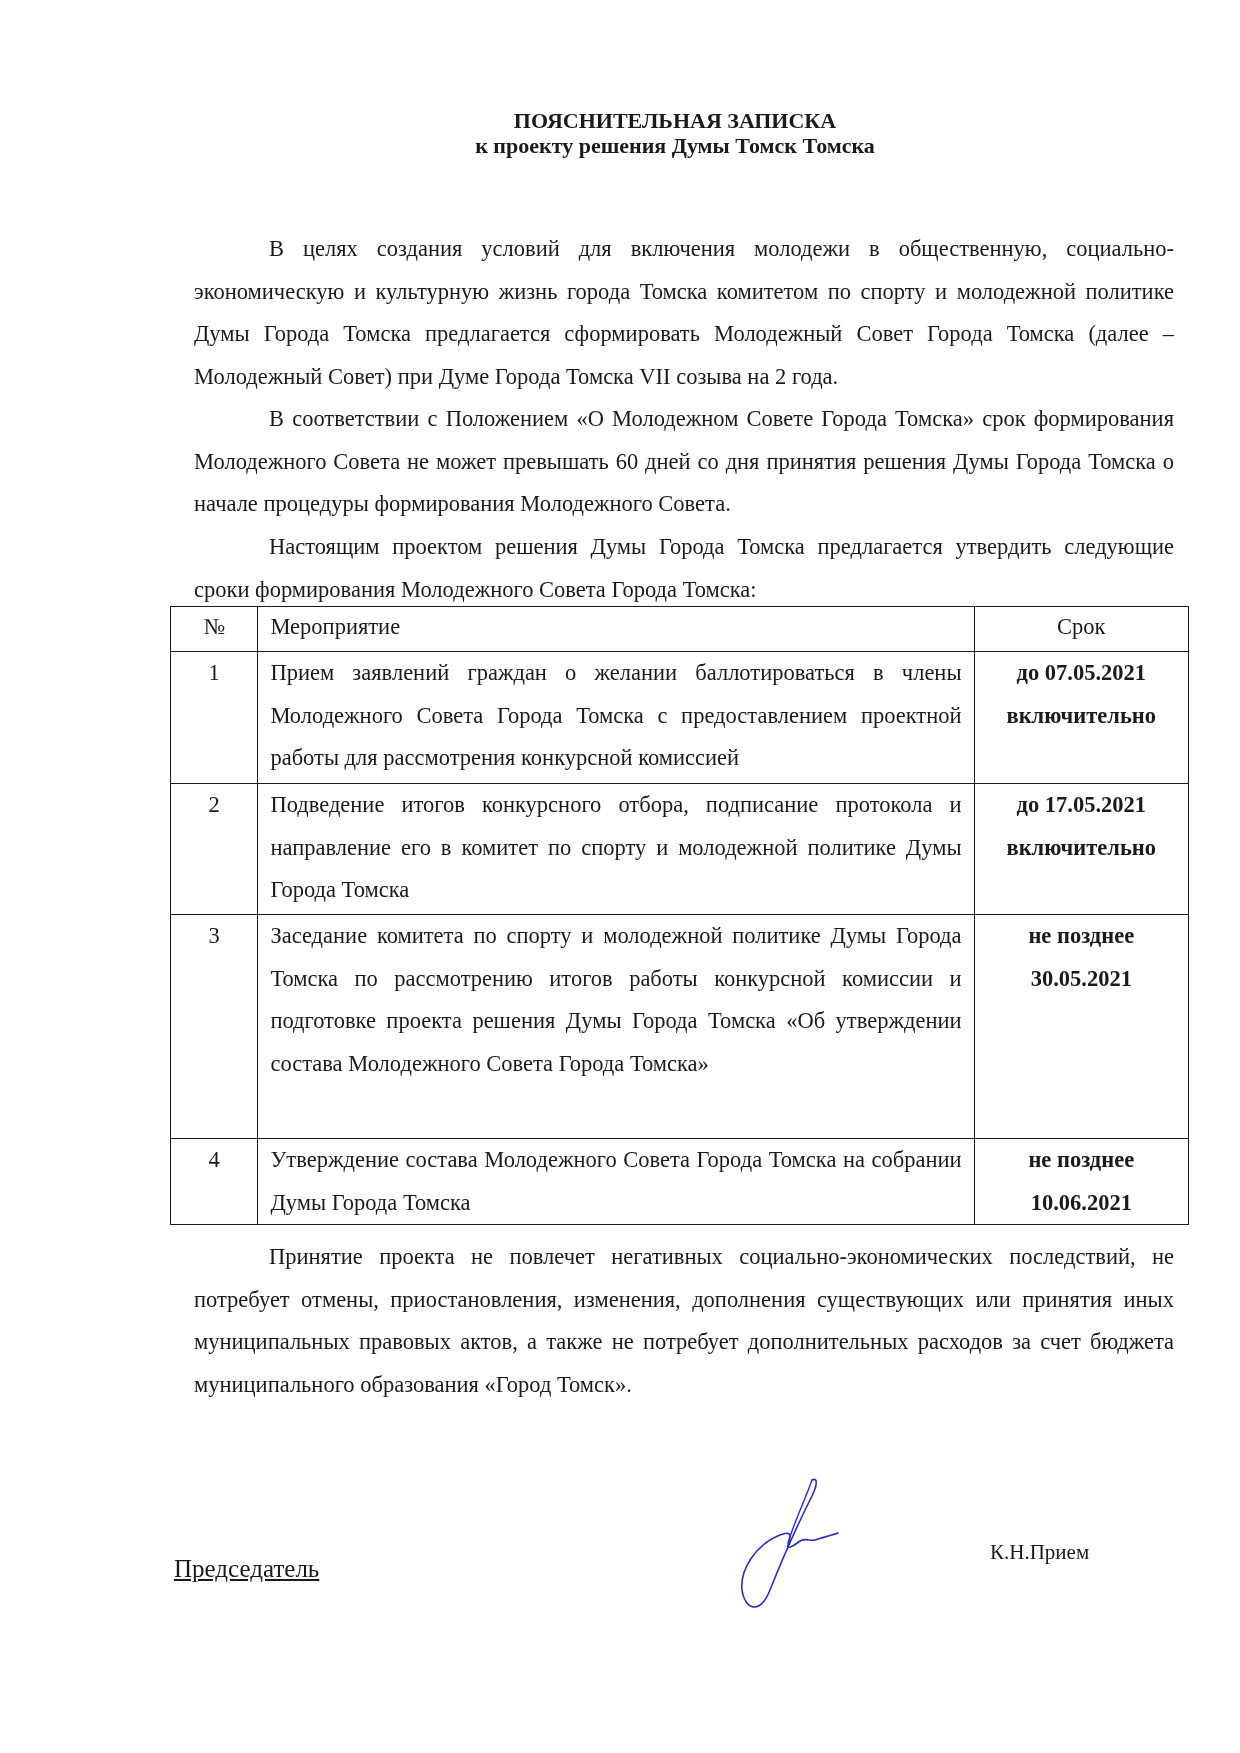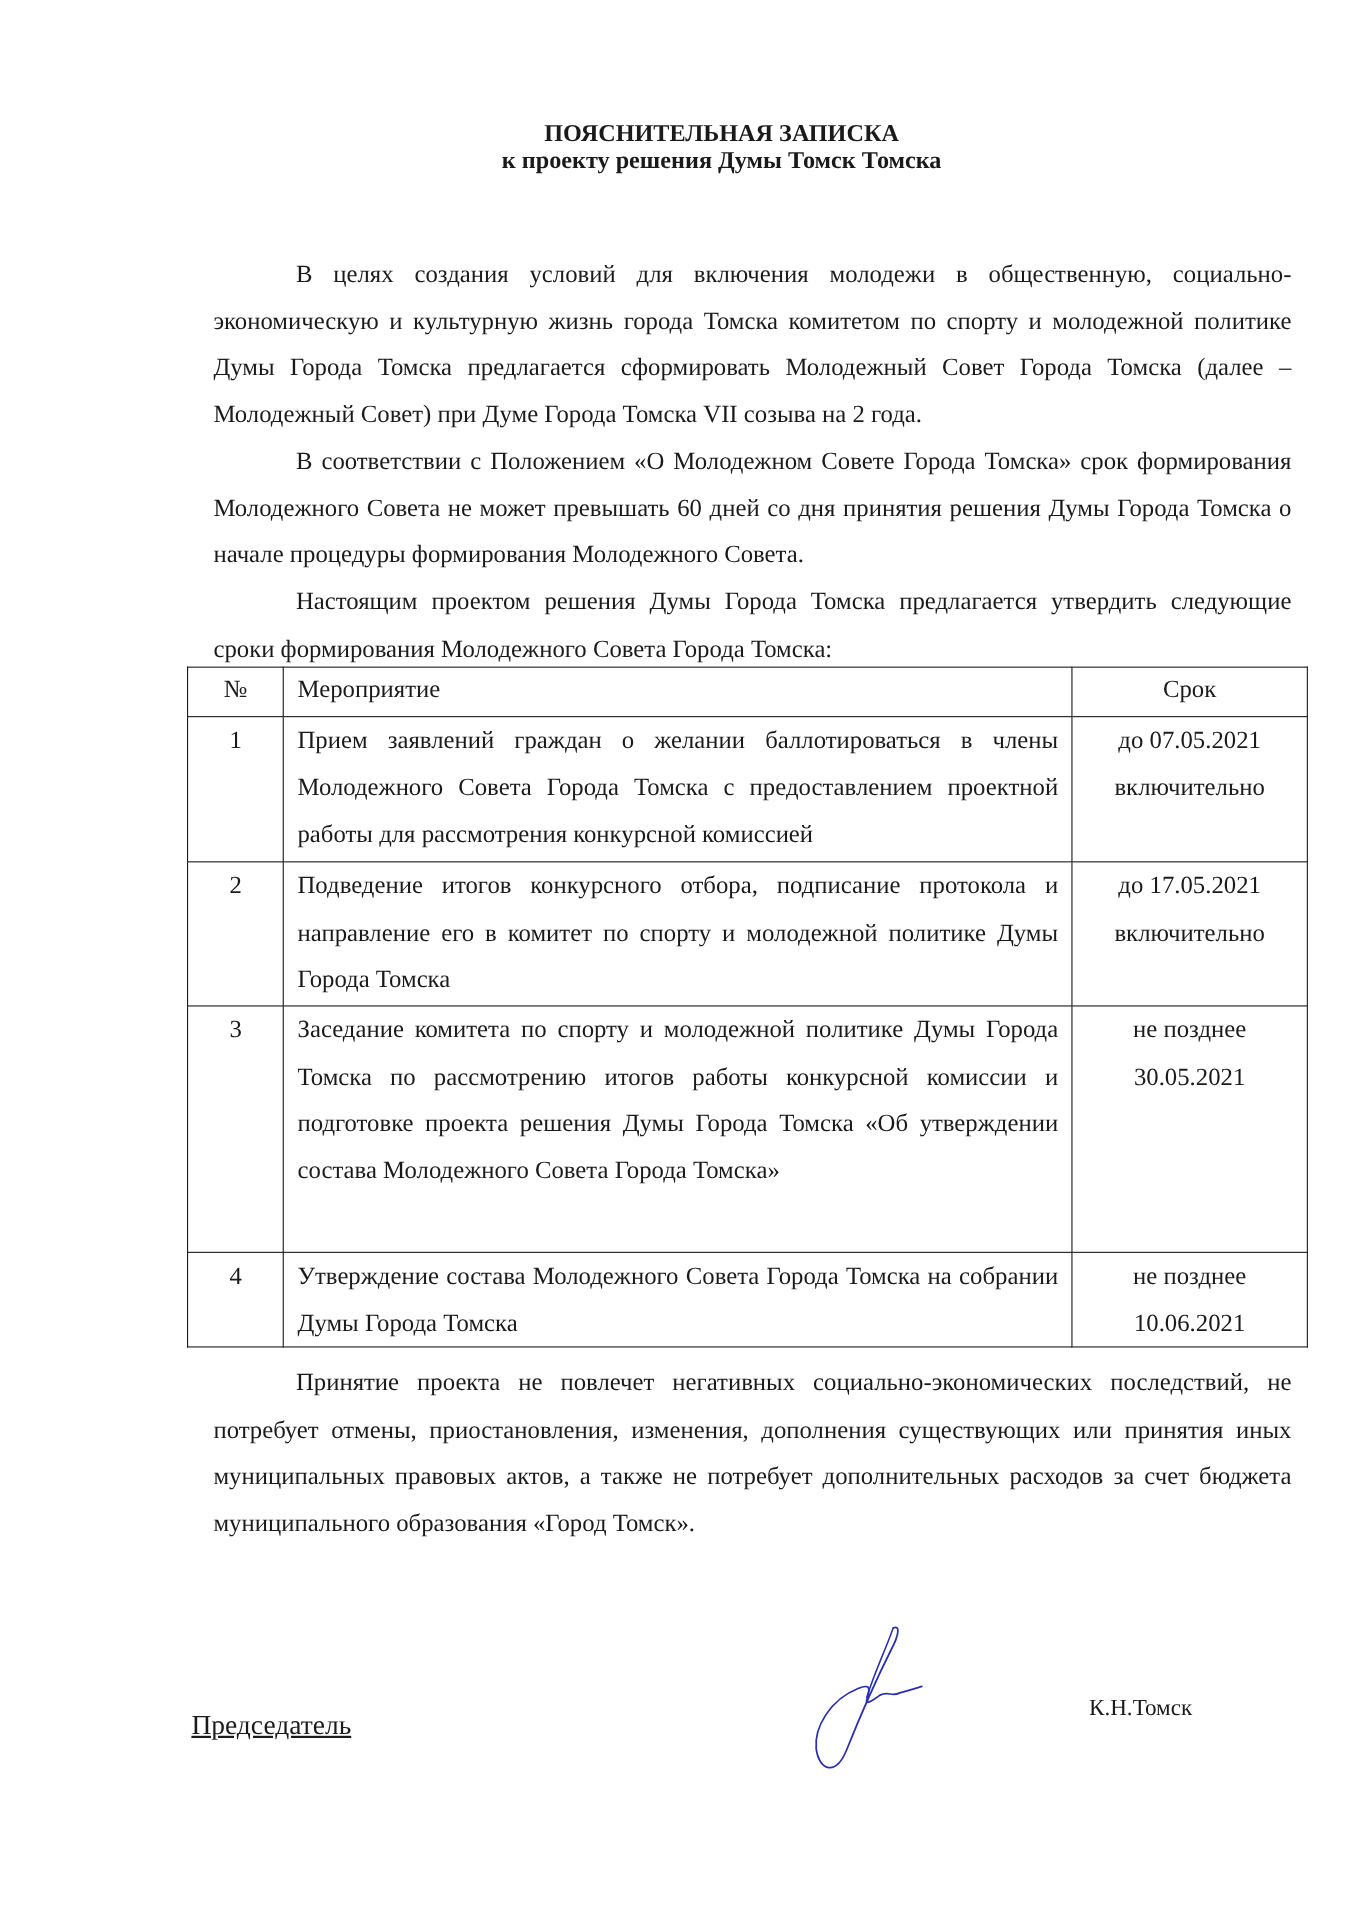--- a/index.html
+++ b/index.html
@@ -1,35 +1,35 @@
 <!DOCTYPE html>
 <html><head>
   <meta charset="utf-8">
   <style>
     html, body { margin: 0; padding: 0; background: #ffffff; }
     body { width: 1240px; height: 1753px; position: relative; overflow: hidden;
       font-family: "Liberation Serif", "DejaVu Serif", serif; color: #1a1a1a; }
     .page { position: absolute; left: 0; top: 0; width: 1240px; height: 1753px; background: #fff; }
-    .title-block { position: absolute; left: 166px; width: 980px; top: 108px; text-align: center;
+    .title-block { position: absolute; left: 185px; width: 980px; top: 108px; text-align: center;
       font-weight: bold; font-size: 22px; line-height: 25px; }
     .title-block div { white-space: nowrap; }
     .para { position: absolute; left: 183px; width: 980px; font-size: 22.5px; line-height: 42.5px;
       text-align: justify; text-indent: 75px; margin: 11px; }
     #p1 { top: 217px; }
     #p2 { top: 387px; }
     #p3 { top: 515px; }
     #p4 { top: 1225px; }
     .schedule { position: absolute; left: 170px; top: 606px; width: 1019px; border-collapse: collapse;
       font-size: 22.5px; }
     .schedule th, .schedule td { border: 1.5px solid #1a1a1a; vertical-align: top; padding: 0; }
     .schedule th { font-weight: normal; height: 44px; line-height: 40px; text-align: center; }
     .schedule td { line-height: 42.5px; }
     .c-num { width: 89px; text-align: center; }
     .c-act { width: 712px; padding: 0 12px !important; text-align: justify; text-align-last: left; }
-    .c-due { width: 216px; text-align: center; }
+    .c-due { width: 216px; text-align: center; font-weight: bold; }
     .c-due span { display: block; }
     .r1 td { height: 131px; }
     .r2 td { height: 130px; }
     .r3 td { height: 223px; }
     .r4 td { height: 79px; }
     .sign-block { position: absolute; left: 174px; top: 1556px; font-size: 25px; line-height: 26px; text-decoration: underline; }
     .sign-block div { white-space: nowrap; }
     .sign-name { position: absolute; left: 990px; top: 1540px; font-size: 21px; white-space: nowrap; }
     .signature { position: absolute; left: 700px; top: 1475px; width: 150px; height: 140px; }
   </style>
@@ -95,14 +95,14 @@
 
   <div class="sign-block">
     <div>Председатель</div>
   </div>
 
   <svg class="signature" viewBox="0 0 150 140">
     <path d="M112 5 C 118 2, 118 10, 110 25 C 95 55, 80 90, 70 115 C 60 140, 45 135, 42 115 C 40 95, 55 70, 80 60 C 90 56, 92 58, 88 70 C 86 75, 92 72, 100 66 C 108 62, 110 68, 118 64 C 125 62, 132 60, 138 58" fill="none" stroke="#2b2fb8" stroke-width="1.6" stroke-linecap="round"></path>
     <path d="M112 5 C 105 25, 95 45, 88 68" fill="none" stroke="#2b2fb8" stroke-width="1.4" stroke-linecap="round"></path>
   </svg>
 
-  <div class="sign-name">К.Н.Томск</div>
+  <div class="sign-name">К.Н.Прием</div>
 </div>
 
 </body></html>

